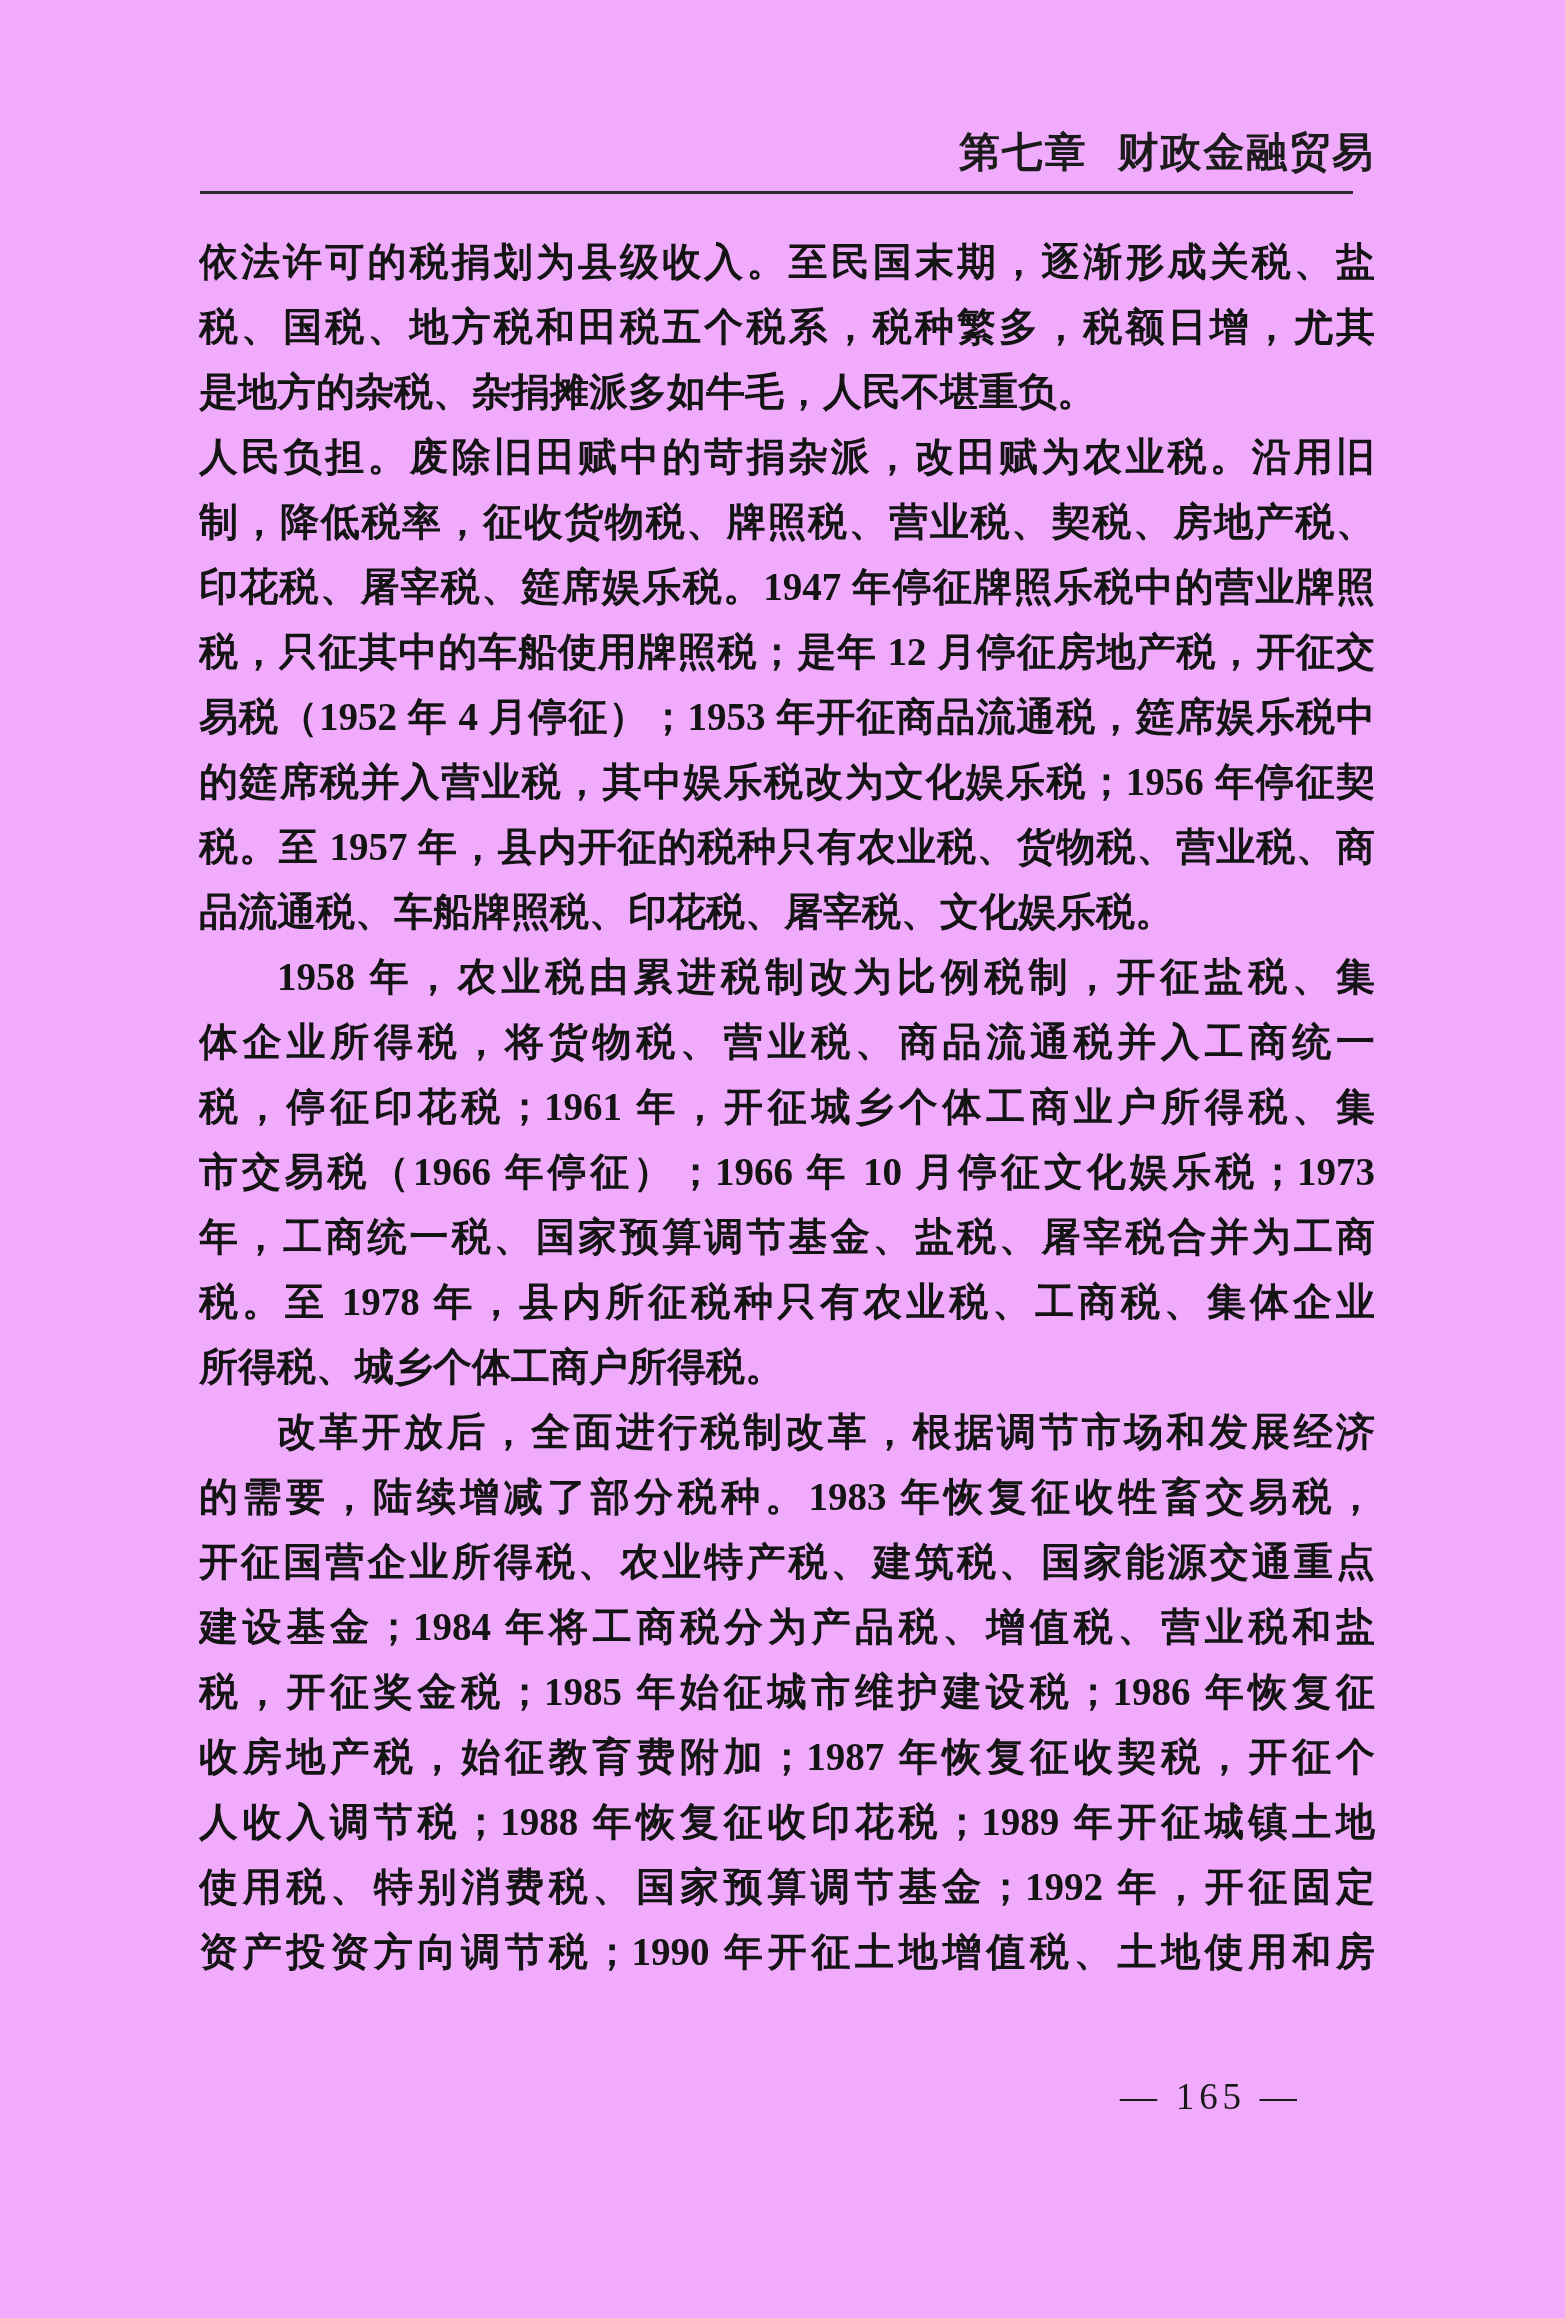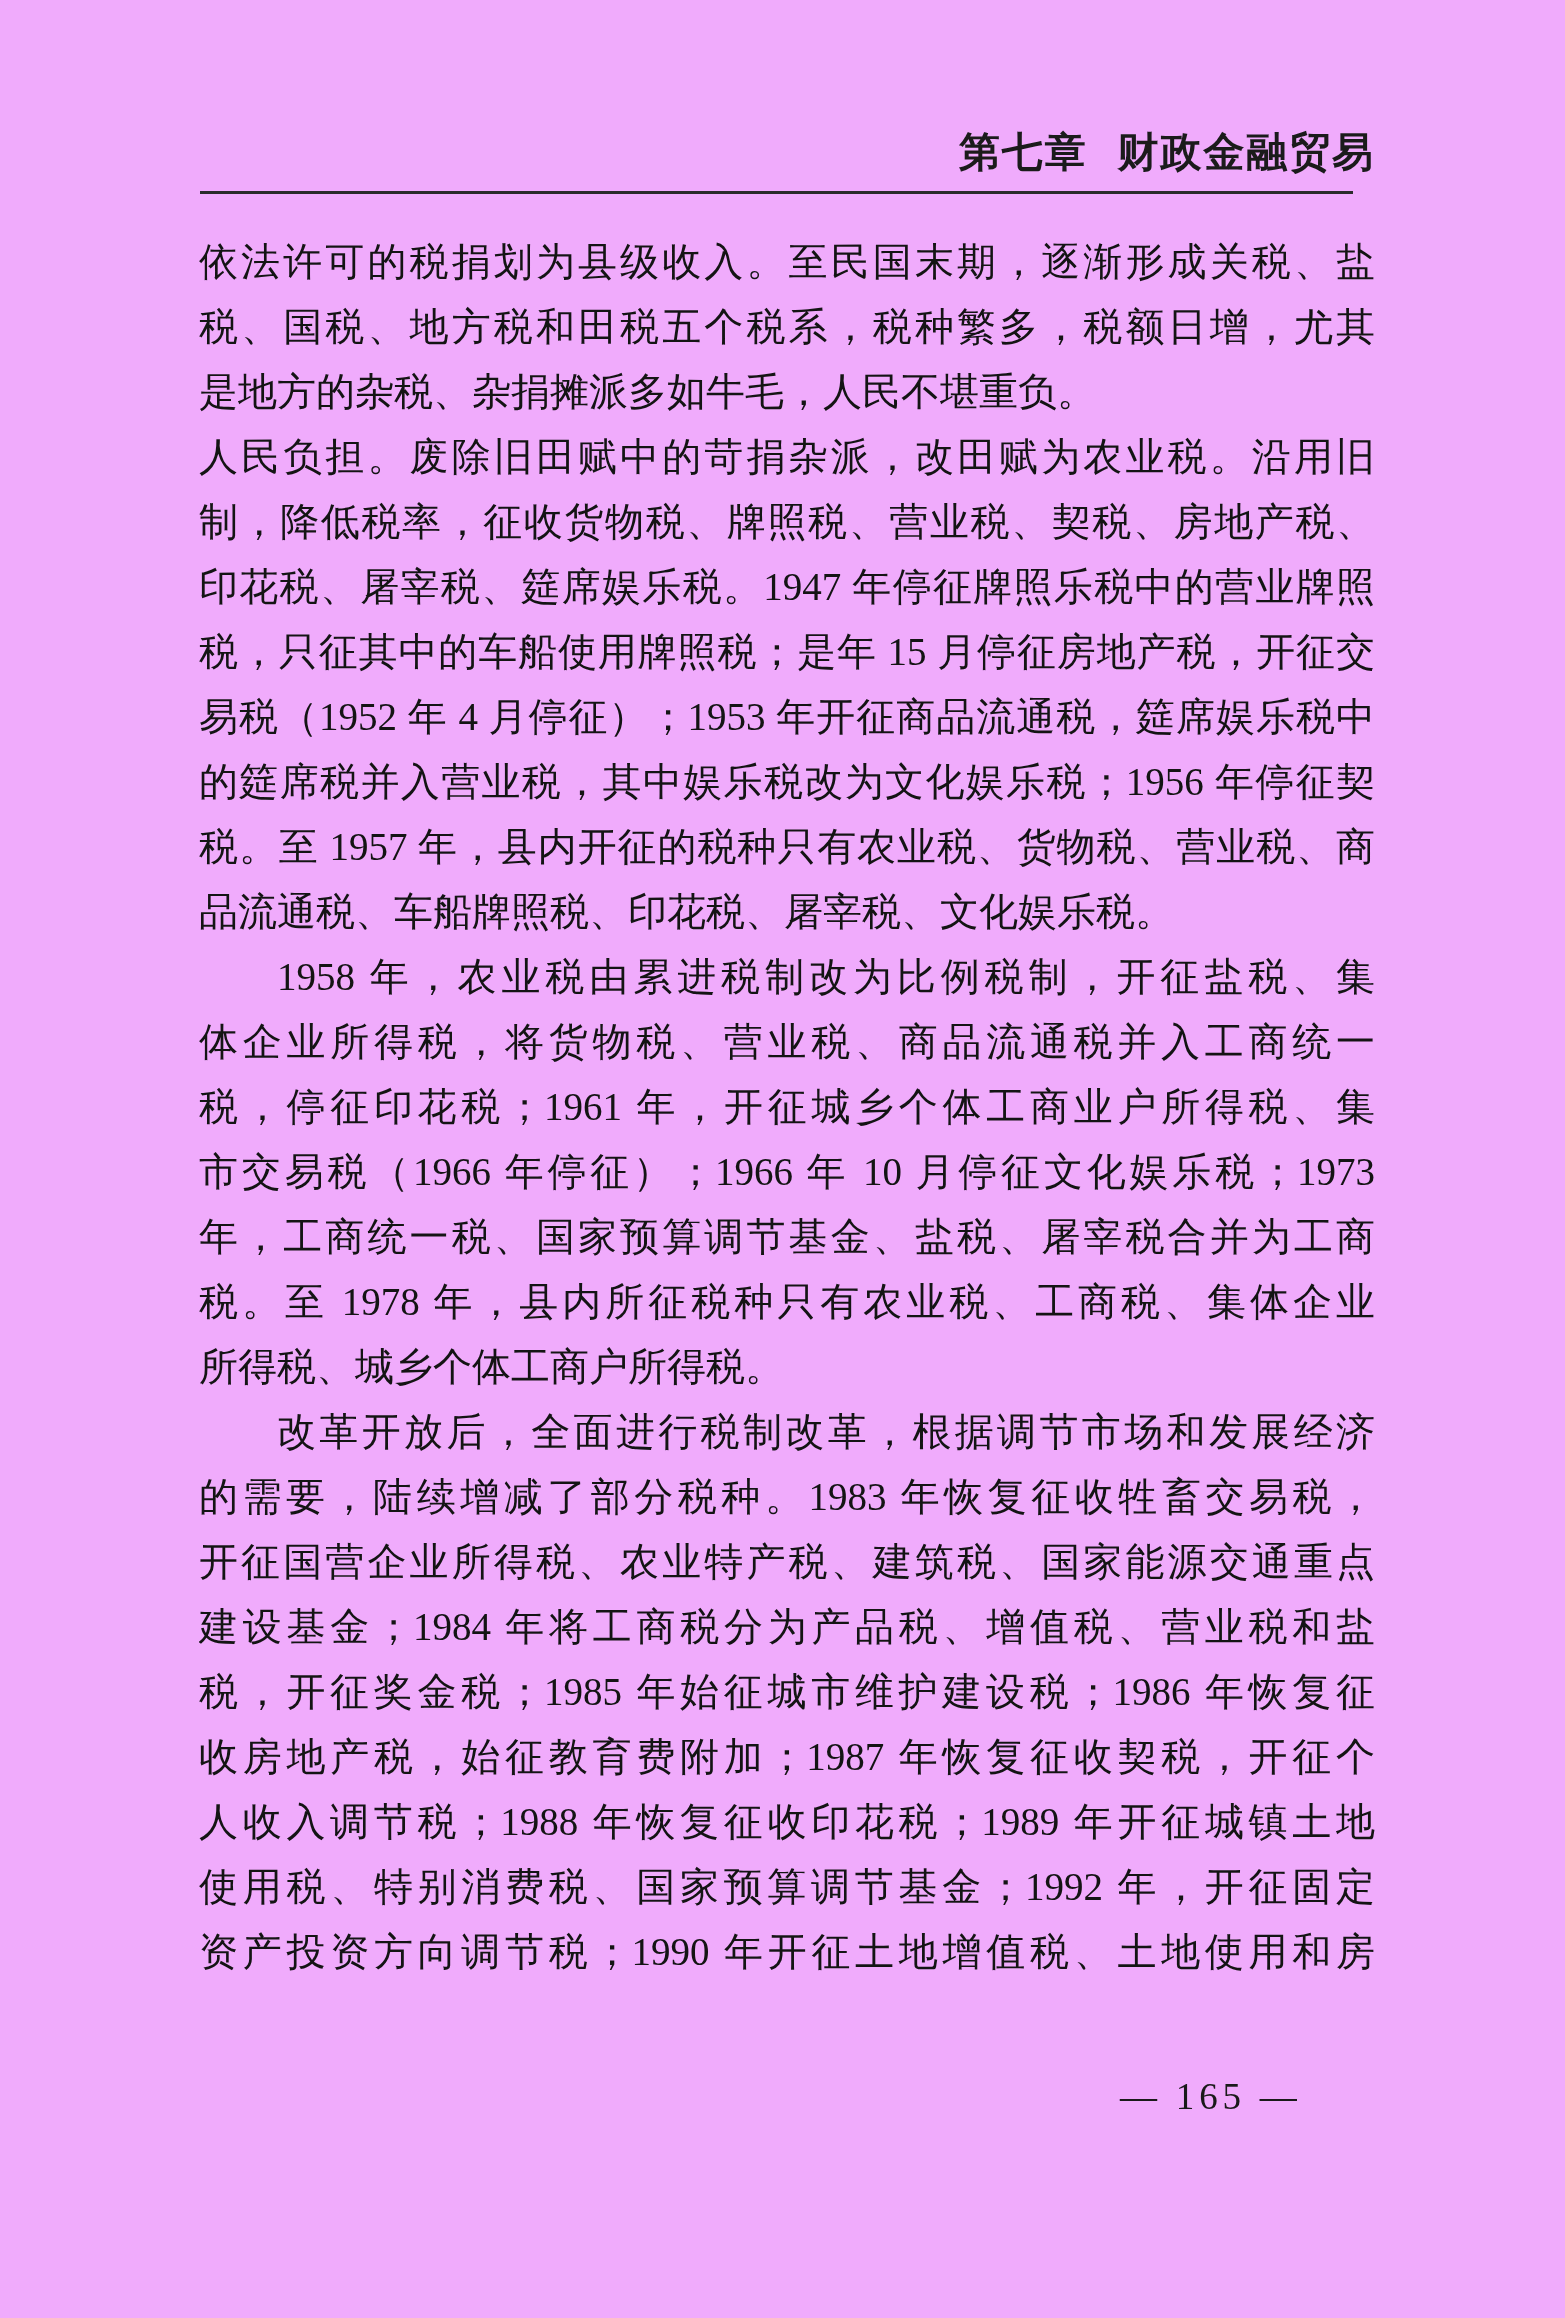--- a/index.html
+++ b/index.html
@@ -38,20 +38,21 @@
     background: #2b2b2b;
   }
   .body-text {
     position: absolute;
     top: 229px;
     left: 199px;
     width: 1176px;
     font-size: 39px;
     line-height: 65px;
     color: #141414;
+    font-weight: bold;
   }
   .text-line {
     height: 65px;
     overflow: hidden;
     text-align: justify;
     text-align-last: justify;
     text-justify: inter-character;
     white-space: normal;
   }
   .text-line.indent {
@@ -88,21 +89,21 @@
     <div class="paragraph">
       <div class="text-line">依法许可的税捐划为县级收入。至民国末期，逐渐形成关税、盐</div>
       <div class="text-line">税、国税、地方税和田税五个税系，税种繁多，税额日增，尤其</div>
       <div class="text-line para-end">是地方的杂税、杂捐摊派多如牛毛，人民不堪重负。</div>
     </div>
 
     <div class="paragraph">
       <div class="text-line">人民负担。废除旧田赋中的苛捐杂派，改田赋为农业税。沿用旧</div>
       <div class="text-line">制，降低税率，征收货物税、牌照税、营业税、契税、房地产税、</div>
       <div class="text-line">印花税、屠宰税、筵席娱乐税。1947 年停征牌照乐税中的营业牌照</div>
-      <div class="text-line">税，只征其中的车船使用牌照税；是年 15 月停征房地产税，开征交</div>
+      <div class="text-line">税，只征其中的车船使用牌照税；是年 12 月停征房地产税，开征交</div>
       <div class="text-line">易税（1952 年 4 月停征）；1953 年开征商品流通税，筵席娱乐税中</div>
       <div class="text-line">的筵席税并入营业税，其中娱乐税改为文化娱乐税；1956 年停征契</div>
       <div class="text-line">税。至 1957 年，县内开征的税种只有农业税、货物税、营业税、商</div>
       <div class="text-line para-end">品流通税、车船牌照税、印花税、屠宰税、文化娱乐税。</div>
     </div>
 
     <div class="paragraph">
       <div class="text-line indent">1958 年，农业税由累进税制改为比例税制，开征盐税、集</div>
       <div class="text-line">体企业所得税，将货物税、营业税、商品流通税并入工商统一</div>
       <div class="text-line">税，停征印花税；1961 年，开征城乡个体工商业户所得税、集</div>

